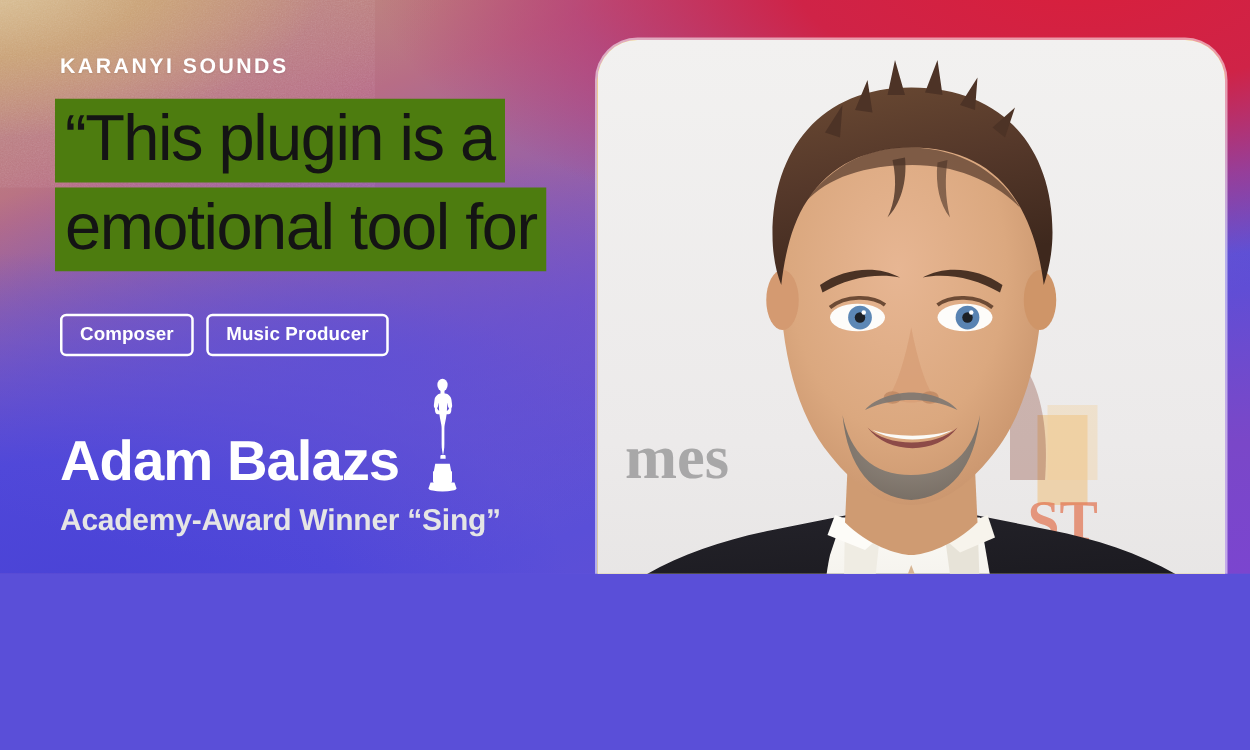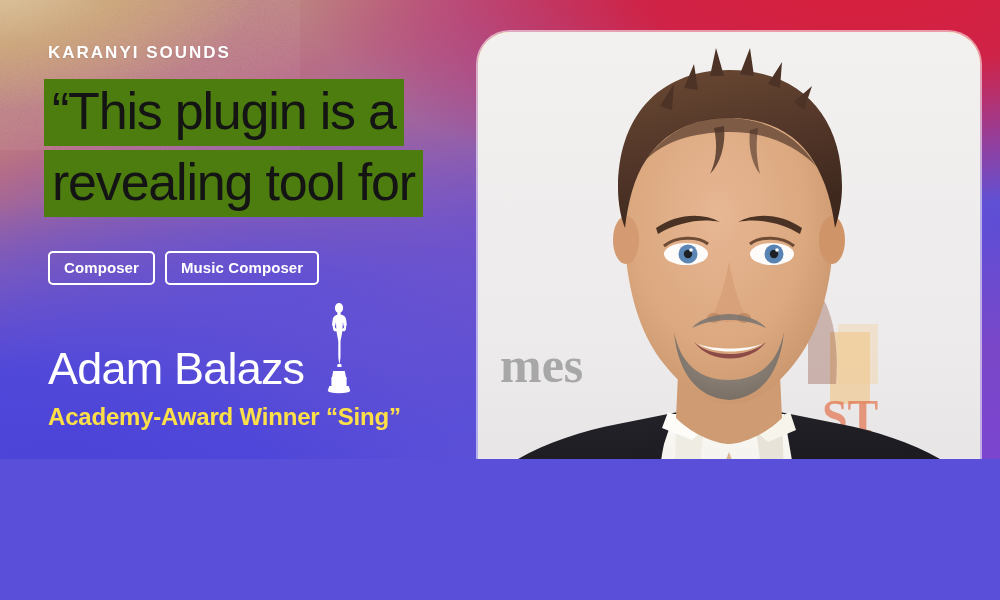--- a/index.html
+++ b/index.html
@@ -90,30 +90,30 @@
     background:transparent;
   }
 
   #name-row {
     display:flex; align-items:flex-end; gap:16px;
     margin-top:14px;
   }
   #name {
     color:#ffffff;
     font-size:45px;
-    font-weight:normal;
+    font-weight:bold;
     letter-spacing:-0.8px;
     line-height:1.0;
     white-space:nowrap;
     margin-top:46px;
   }
   #oscar { width:34px; height:96px; flex:none; margin-bottom:-4px; margin-left:2px; }
 
   #subtitle {
-    color:#fde047;
+    color:#e5e5e5;
     font-size:24px;
     font-weight:bold;
     letter-spacing:-0.2px;
     margin-top:12px;
     white-space:nowrap;
   }
 
   
   #photo {
     position:absolute;
@@ -145,26 +145,26 @@
     </filter>
     <rect width="100%" height="100%" filter="url(#nz)"></rect>
   </svg>
 
   <div id="content">
 
     <div id="brand">KARANYI SOUNDS</div>
 
     <div id="quote">
       <span class="qline">“This plugin is a</span>
-      <span class="qline">revealing tool for</span>
+      <span class="qline">emotional tool for</span>
     </div>
 
     <div id="tags">
       <span class="tag">Composer</span>
-      <span class="tag">Music Composer</span>
+      <span class="tag">Music Producer</span>
     </div>
 
     <div id="name-row">
       <div id="name">Adam Balazs</div>
 
       <svg id="oscar" viewBox="0 0 34 96">
         <g fill="#ffffff">
 
           <ellipse cx="17" cy="9" rx="4.1" ry="5.0"></ellipse>
 

